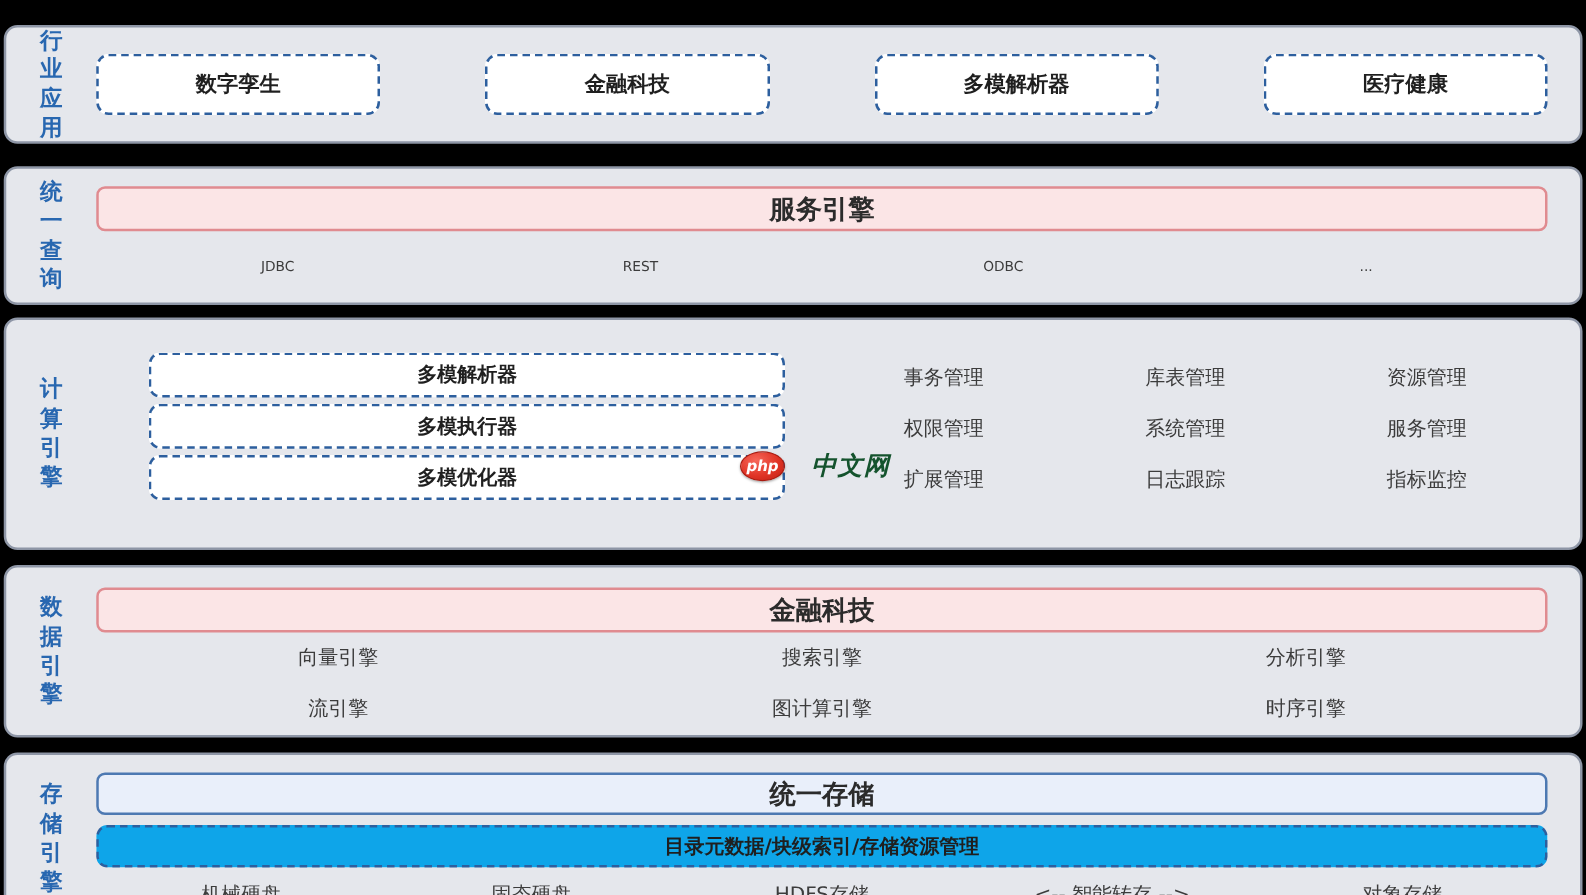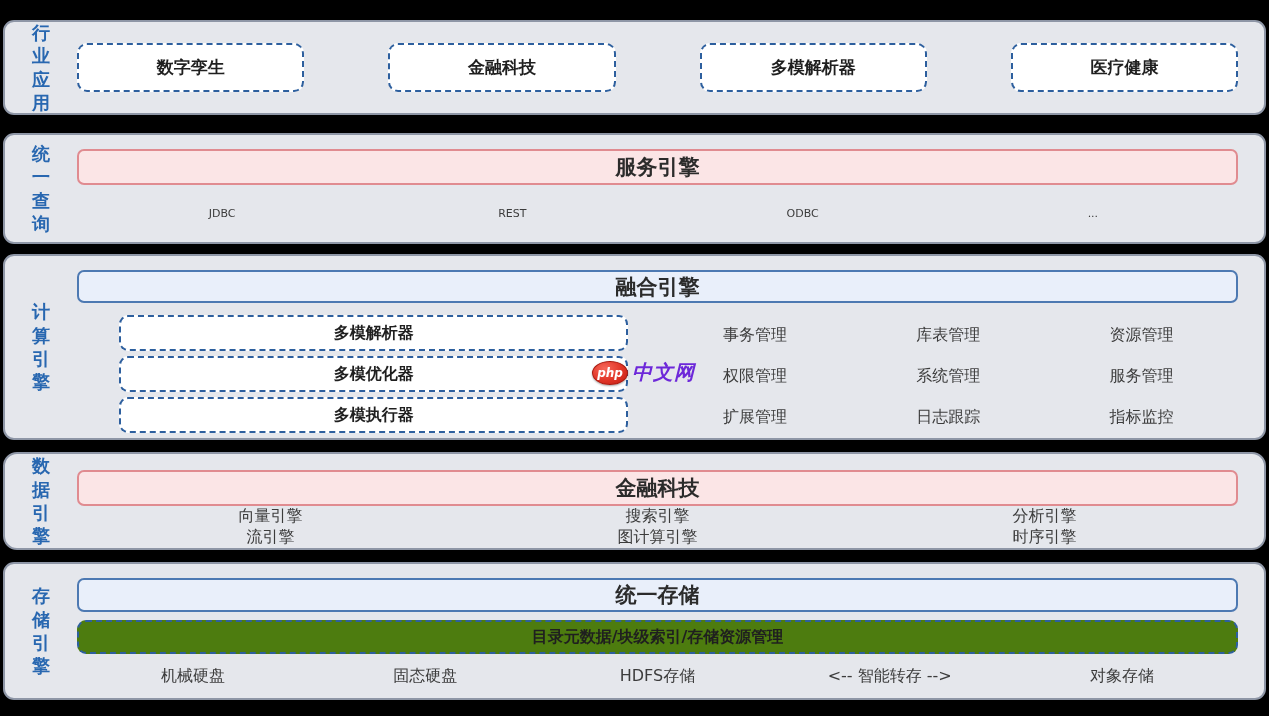--- a/index.html
+++ b/index.html
@@ -18,21 +18,21 @@
   .panel {
     background:#e5e7ec;
     border:2px solid #8e96a6;
     border-radius:11px;
     display:flex;
     flex:0 0 auto;
   }
   .panel.p1 { height:95px;  margin-bottom:18px; }
   .panel.p2 { height:111px; margin-bottom:10px; }
   .panel.p3 { height:186px; margin-bottom:12px; }
-  .panel.p4 { height:98px; margin-bottom:12px;border-radius:14px; }
+  .panel.p4 { height:138px; margin-bottom:12px; }
   .panel.p5 { height:138px; }
 
   .band-label {
     width:72px; flex:0 0 72px;
     display:flex; align-items:center; justify-content:center;
   }
   .band-label-inner {
     width:22px;
     word-break:break-all;
     text-align:center;
@@ -102,21 +102,21 @@
   .data-grid {
     flex:1;
     display:grid; grid-template-columns:repeat(3,1fr);
     align-items:center; justify-items:center;
     font-size:16px; color:#3c3c3c;
   }
 
   
   .meta-box {
     margin-top:8px; height:34px; width:100%;
-    background:#4d7c0f;
+    background:#0ea5e9;
     border:2px dashed #2d5f9e;
     border-radius:9px;
     display:flex; align-items:center; justify-content:center;
     font-size:16px; font-weight:600; color:#1f1f1f;
   }
   .storage-row {
     flex:1;
     display:grid; grid-template-columns:repeat(5,1fr);
     align-items:center; justify-items:center;
     font-size:16px; color:#3c3c3c;
@@ -131,23 +131,23 @@
   .php-badge {
     width:36px; height:24px;
     background:radial-gradient(ellipse at 35% 30%, #f7685a 0%, #e03426 55%, #c01e12 100%);
     border:1px solid #a81b10;
     border-radius:50%;
     display:flex; align-items:center; justify-content:center;
     color:#fff; font-size:12px; font-weight:700; font-style:italic;
     box-shadow:0 1px 2px rgba(0,0,0,0.35);
   }
   .wm-text {
-    margin-left:4px;
+    margin-left:21px;
     font-size:20px; font-weight:700; font-style:italic;
-    color:#6d28d9; letter-spacing:1px;
+    color:#14532d; letter-spacing:1px;
   }
 </style>
 </head>
 <body>
 
 <div class="stage">
 
   <section class="panel p1">
     <div class="band-label">
       <div class="band-label-inner">行业应用</div>
@@ -175,26 +175,25 @@
         <span>...</span>
       </div>
     </div>
   </section>
 
   <section class="panel p3">
     <div class="band-label">
       <div class="band-label-inner">计算引擎</div>
     </div>
     <div class="band-content pad-top-14">
-      <div class="engine-bar blue">融合引擎</div>
       <div class="compute-body">
         <div class="modules-col">
           <div class="module-box">多模解析器</div>
+          <div class="module-box">多模执行器</div>
           <div class="module-box">多模优化器</div>
-          <div class="module-box">多模执行器</div>
         </div>
         <div class="mgmt-grid">
           <span>事务管理</span>
           <span>库表管理</span>
           <span>资源管理</span>
           <span>权限管理</span>
           <span>系统管理</span>
           <span>服务管理</span>
           <span>扩展管理</span>
           <span>日志跟踪</span>

